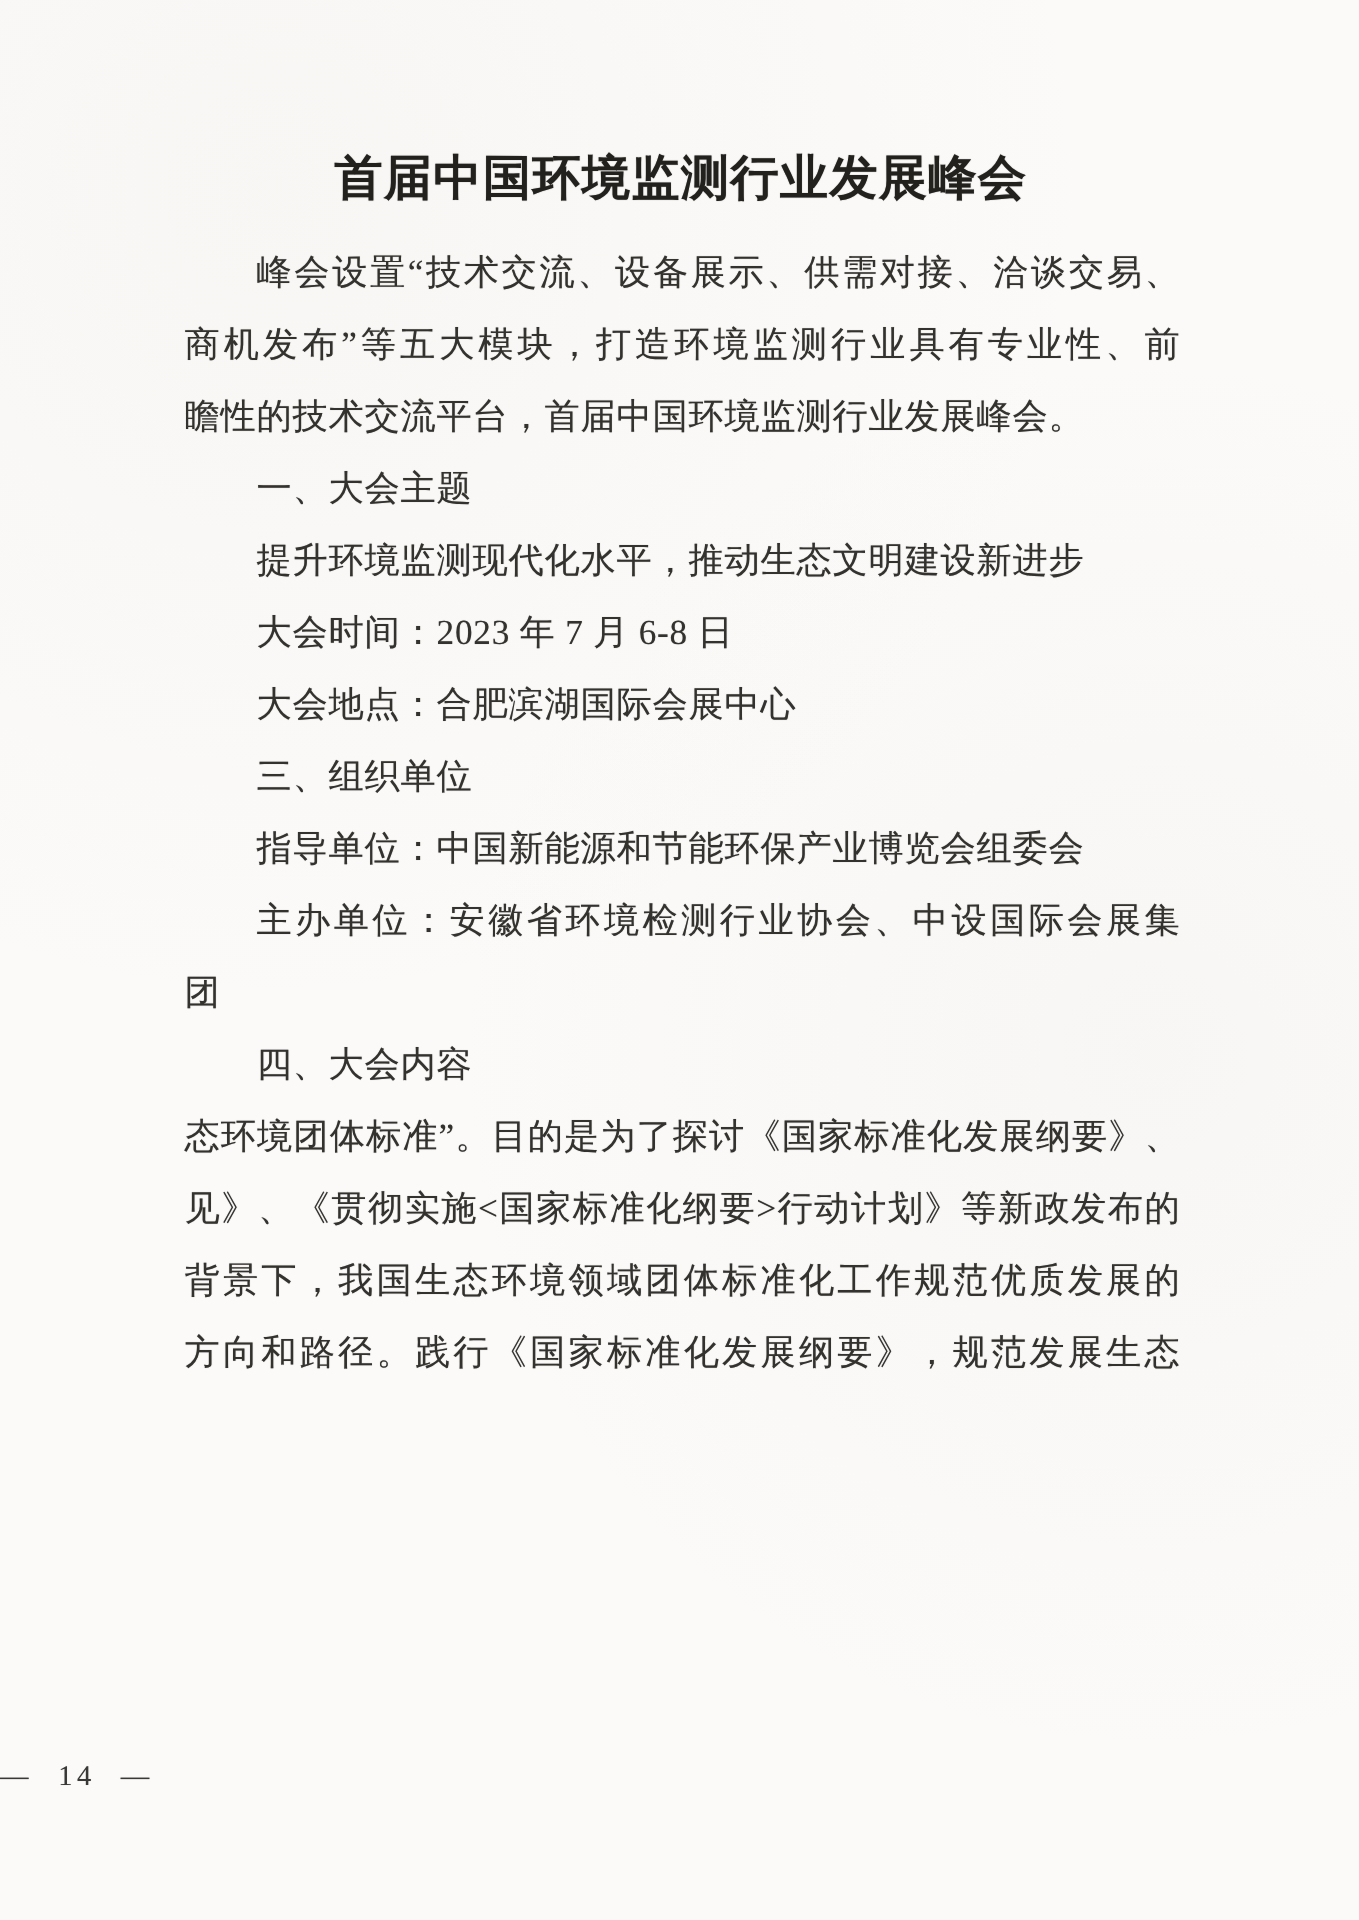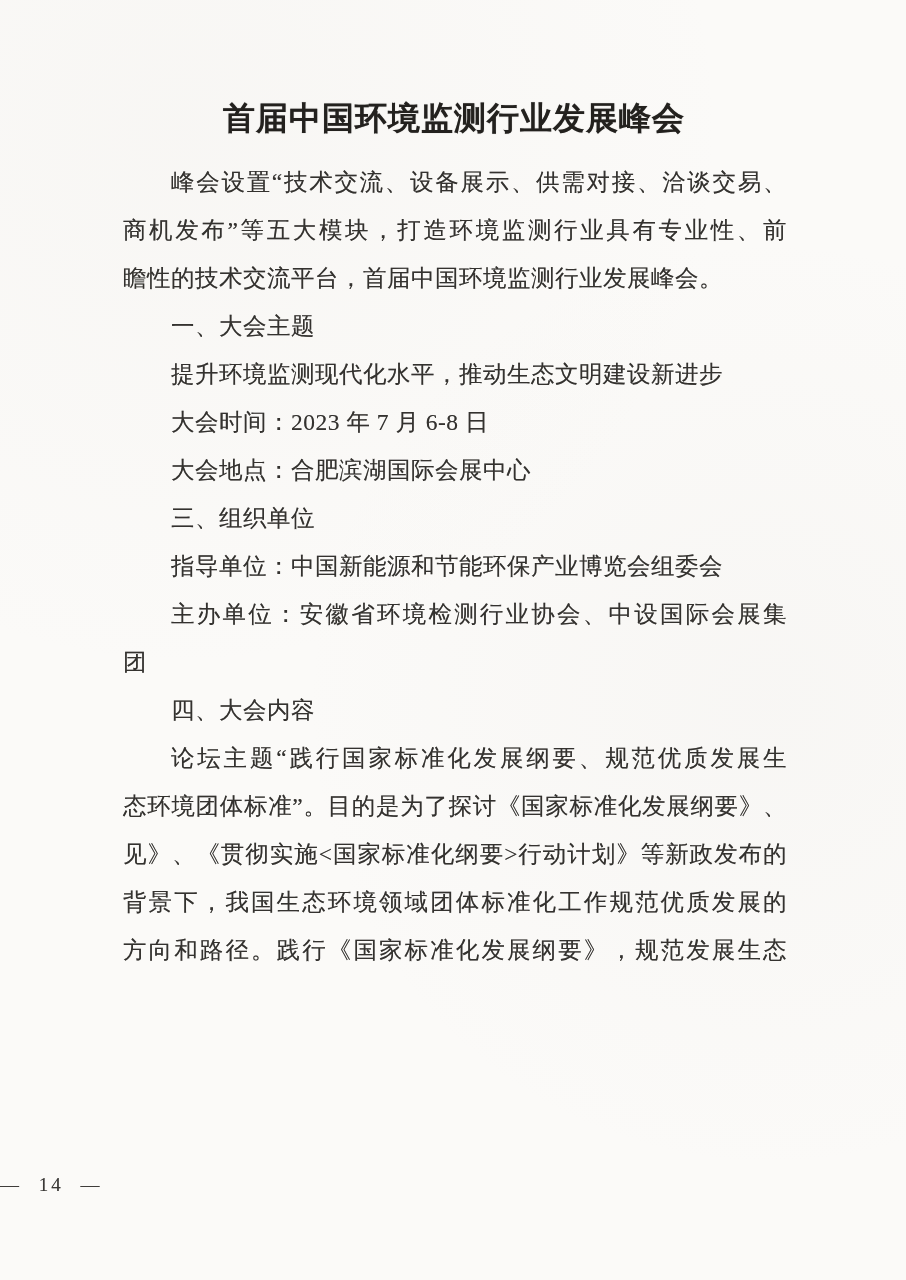--- a/index.html
+++ b/index.html
@@ -81,21 +81,20 @@
     <div class="ln">瞻性的技术交流平台，首届中国环境监测行业发展峰会。</div>
     <div class="ln ind">一、大会主题</div>
     <div class="ln ind">提升环境监测现代化水平，推动生态文明建设新进步</div>
     <div class="ln ind">大会时间：2023 年 7 月 6-8 日</div>
     <div class="ln ind">大会地点：合肥滨湖国际会展中心</div>
     <div class="ln ind">三、组织单位</div>
     <div class="ln ind">指导单位：中国新能源和节能环保产业博览会组委会</div>
     <div class="ln ind fj">主办单位：安徽省环境检测行业协会、中设国际会展集</div>
     <div class="ln">团</div>
     <div class="ln ind">四、大会内容</div>
-    <div class="ln ind fj">论坛主题“践行国家标准化发展纲要、规范优质发展生</div>
     <div class="ln fj">态环境团体标准”。目的是为了探讨《国家标准化发展纲要》、</div>
     <div class="ln fj">见》、《贯彻实施&lt;国家标准化纲要&gt;行动计划》等新政发布的</div>
     <div class="ln fj">背景下，我国生态环境领域团体标准化工作规范优质发展的</div>
     <div class="ln fj">方向和路径。践行《国家标准化发展纲要》，规范发展生态</div>
   </div>
 
   <div class="footer">— 14 —</div>
 
 </div>
 

